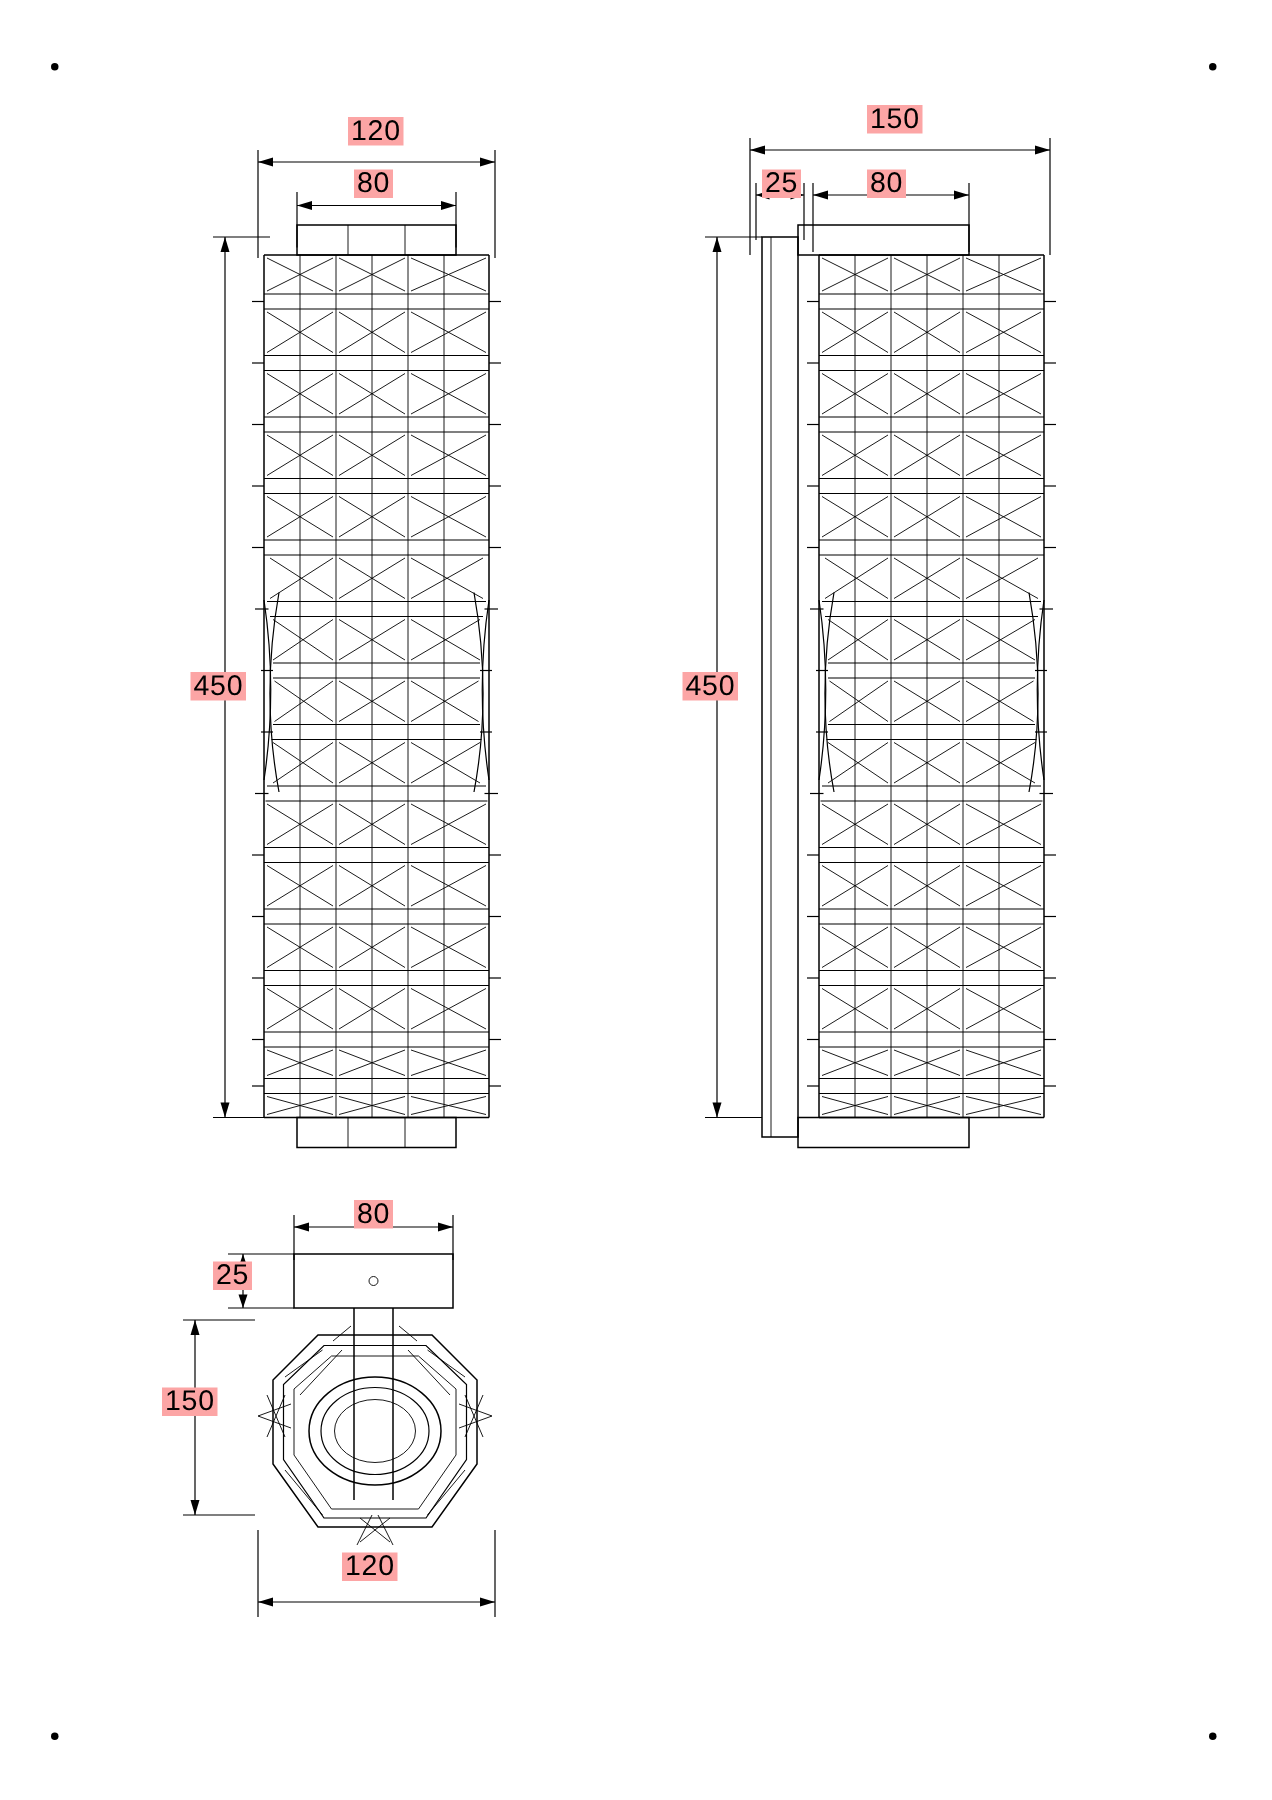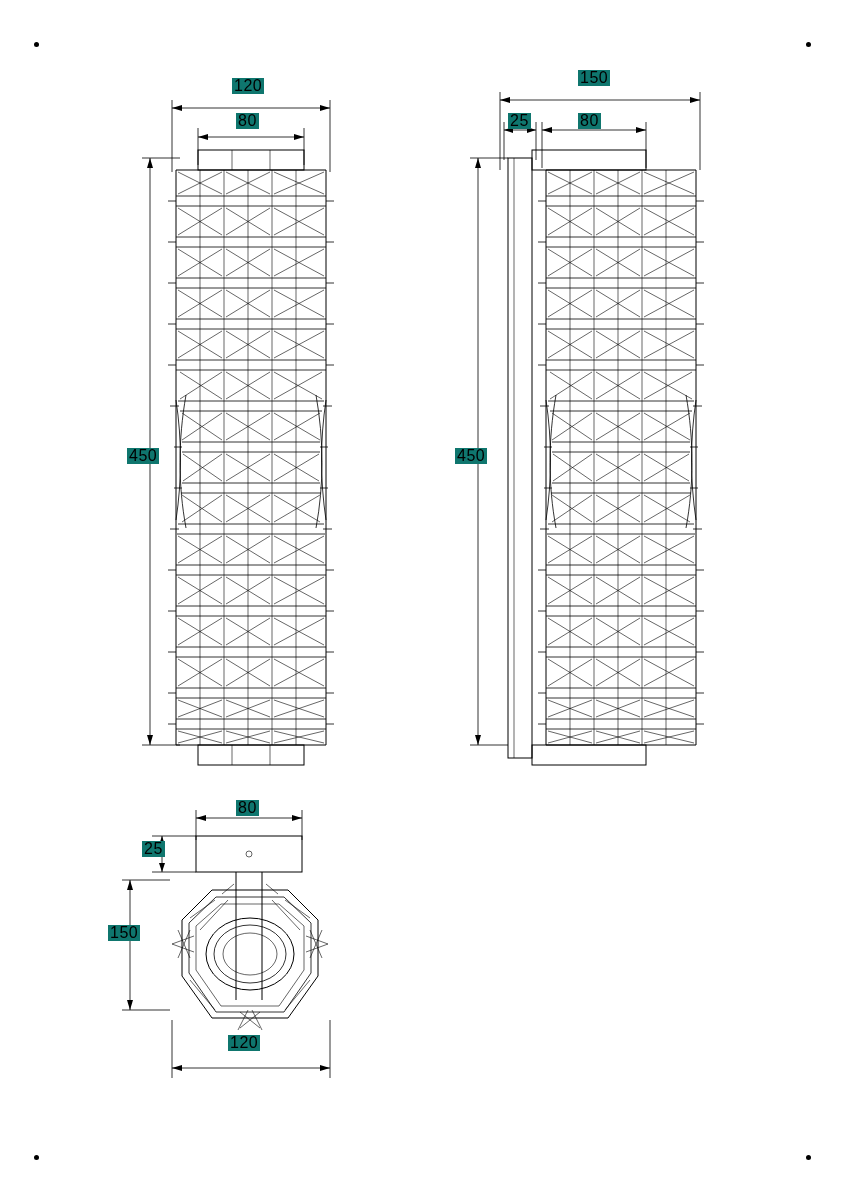--- a/index.html
+++ b/index.html
@@ -23,24 +23,24 @@
   }
   .corner-tick {
     position: absolute;
     width: 5px;
     height: 5px;
     background: #000;
     border-radius: 50%;
   }
   .dim-label {
     position: absolute;
-    font-size: 16px;
+    font-size: 19px;
     letter-spacing: 0.5px;
     color: #000;
-    background: #0f766e;
+    background: #fca5a5;
     padding: 0 2px;
     line-height: 1;
     white-space: nowrap;
   }
   svg.draw {
     position: absolute;
     left: 0; top: 0;
     width: 848px;
     height: 1200px;
     pointer-events: none;

